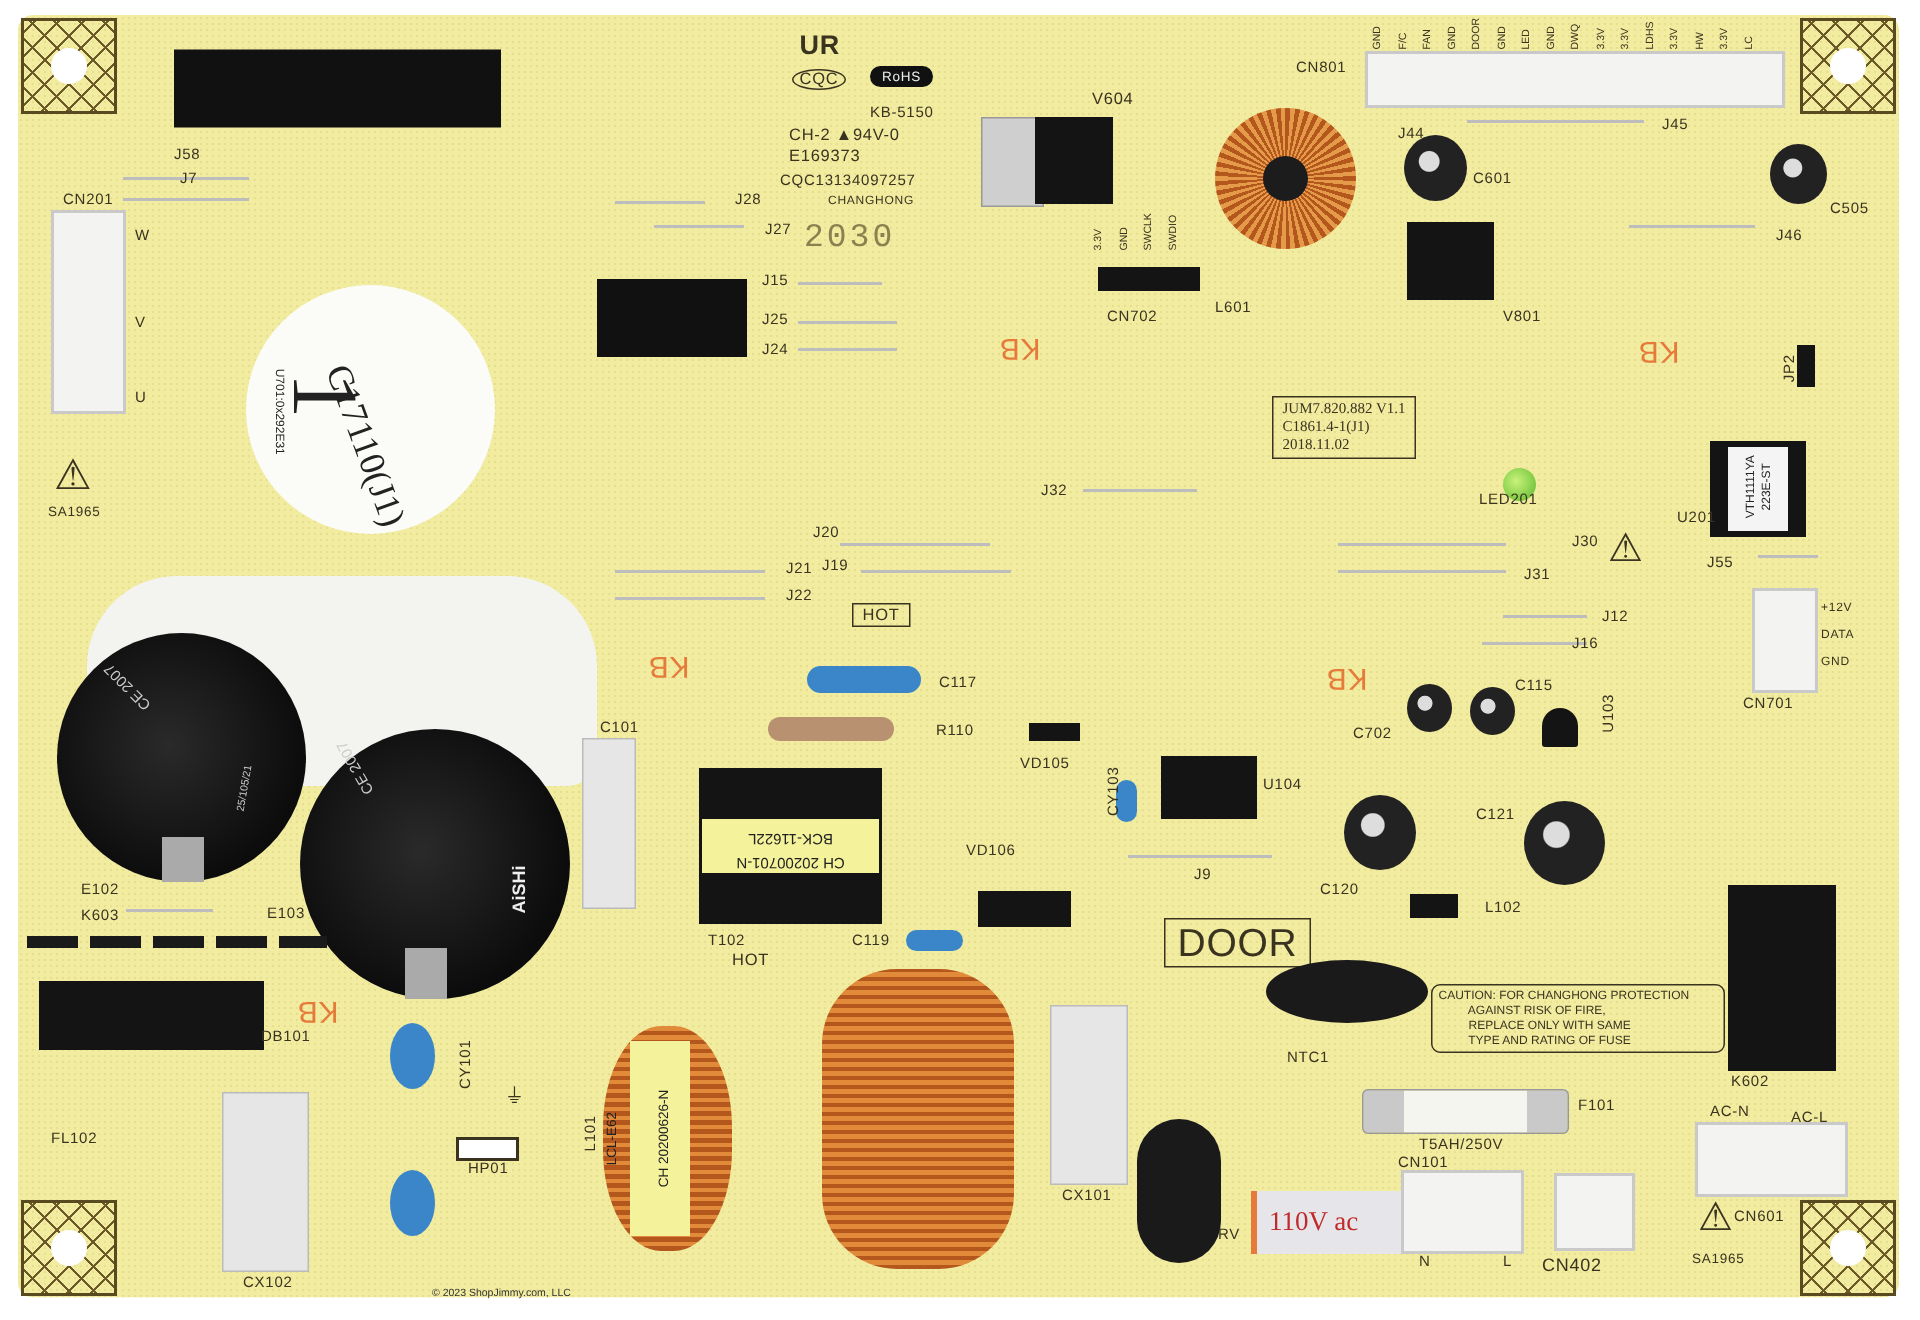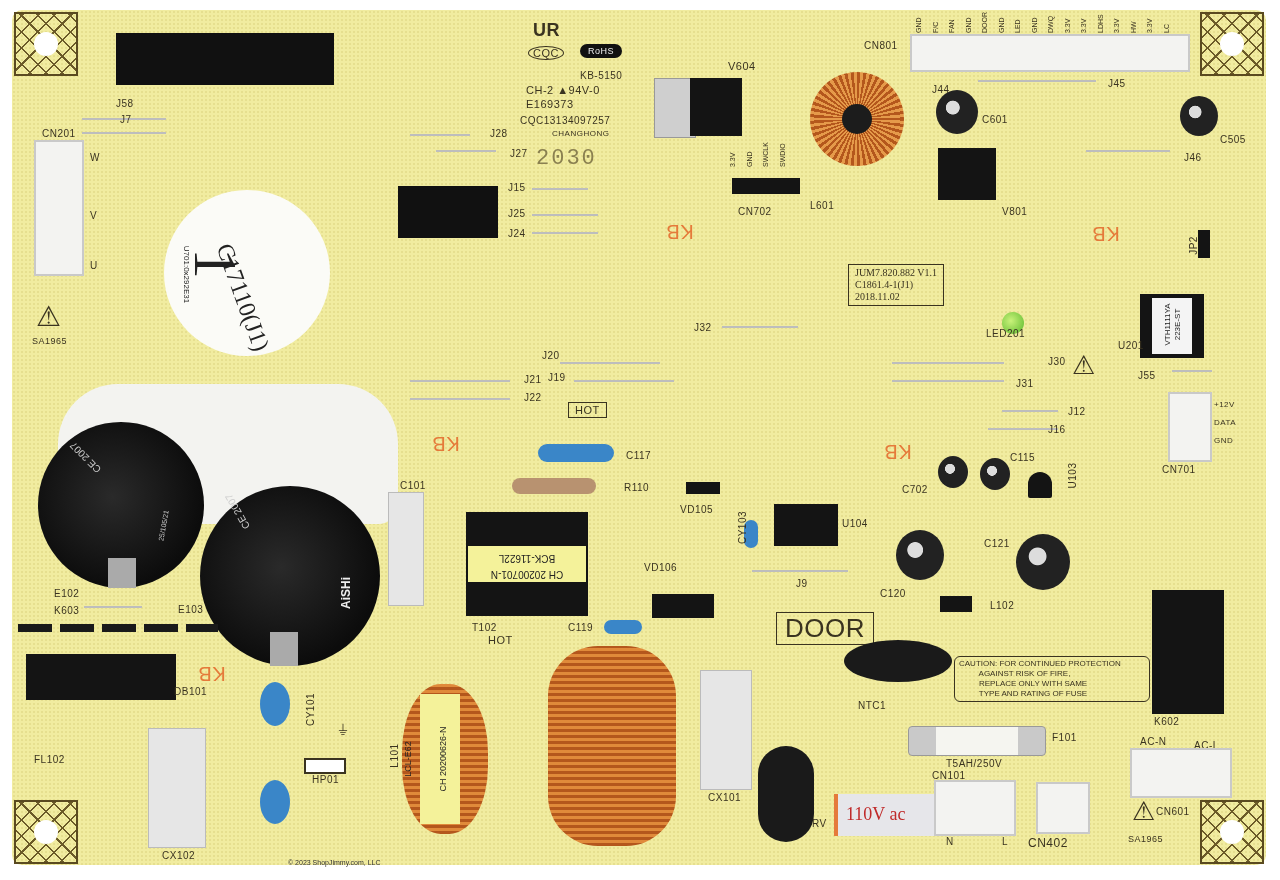--- a/index.html
+++ b/index.html
@@ -218,21 +218,21 @@
   <span class="silk" style="left:972px;top:528px">C121</span>
   <div class="ic" style="left:928px;top:586px;width:32px;height:16px"></div>
   <span class="silk" style="left:978px;top:590px">L102</span>
 
   <div class="ic" style="left:1140px;top:580px;width:72px;height:124px"></div>
   <span class="silk" style="left:1142px;top:706px">K602</span>
 
   <div class="abs" style="left:832px;top:630px;width:108px;height:42px;background:#1a1a1a;border-radius:50%"></div>
   <span class="silk" style="left:846px;top:690px">NTC1</span>
 
-  <div class="caution" style="left:942px;top:646px;width:186px">CAUTION: FOR CONTINUED PROTECTION
+  <div class="caution" style="left:942px;top:646px;width:186px">CAUTION: FOR CHANGHONG PROTECTION
          AGAINST RISK OF FIRE,
          REPLACE ONLY WITH SAME
          TYPE AND RATING OF FUSE</div>
 
   <div class="abs" style="left:896px;top:716px;width:136px;height:28px;background:linear-gradient(90deg,#c9c9c9 0 20%,#f5f5f0 20% 80%,#c9c9c9 80%);border-radius:4px;border:1px solid #999"></div>
   <span class="silk" style="left:1040px;top:722px">F101</span>
   <span class="silk" style="left:934px;top:748px">T5AH/250V</span>
 
   <span class="silk" style="left:920px;top:760px">CN101</span>
   <div class="connector" style="left:922px;top:770px;width:78px;height:52px"></div>

